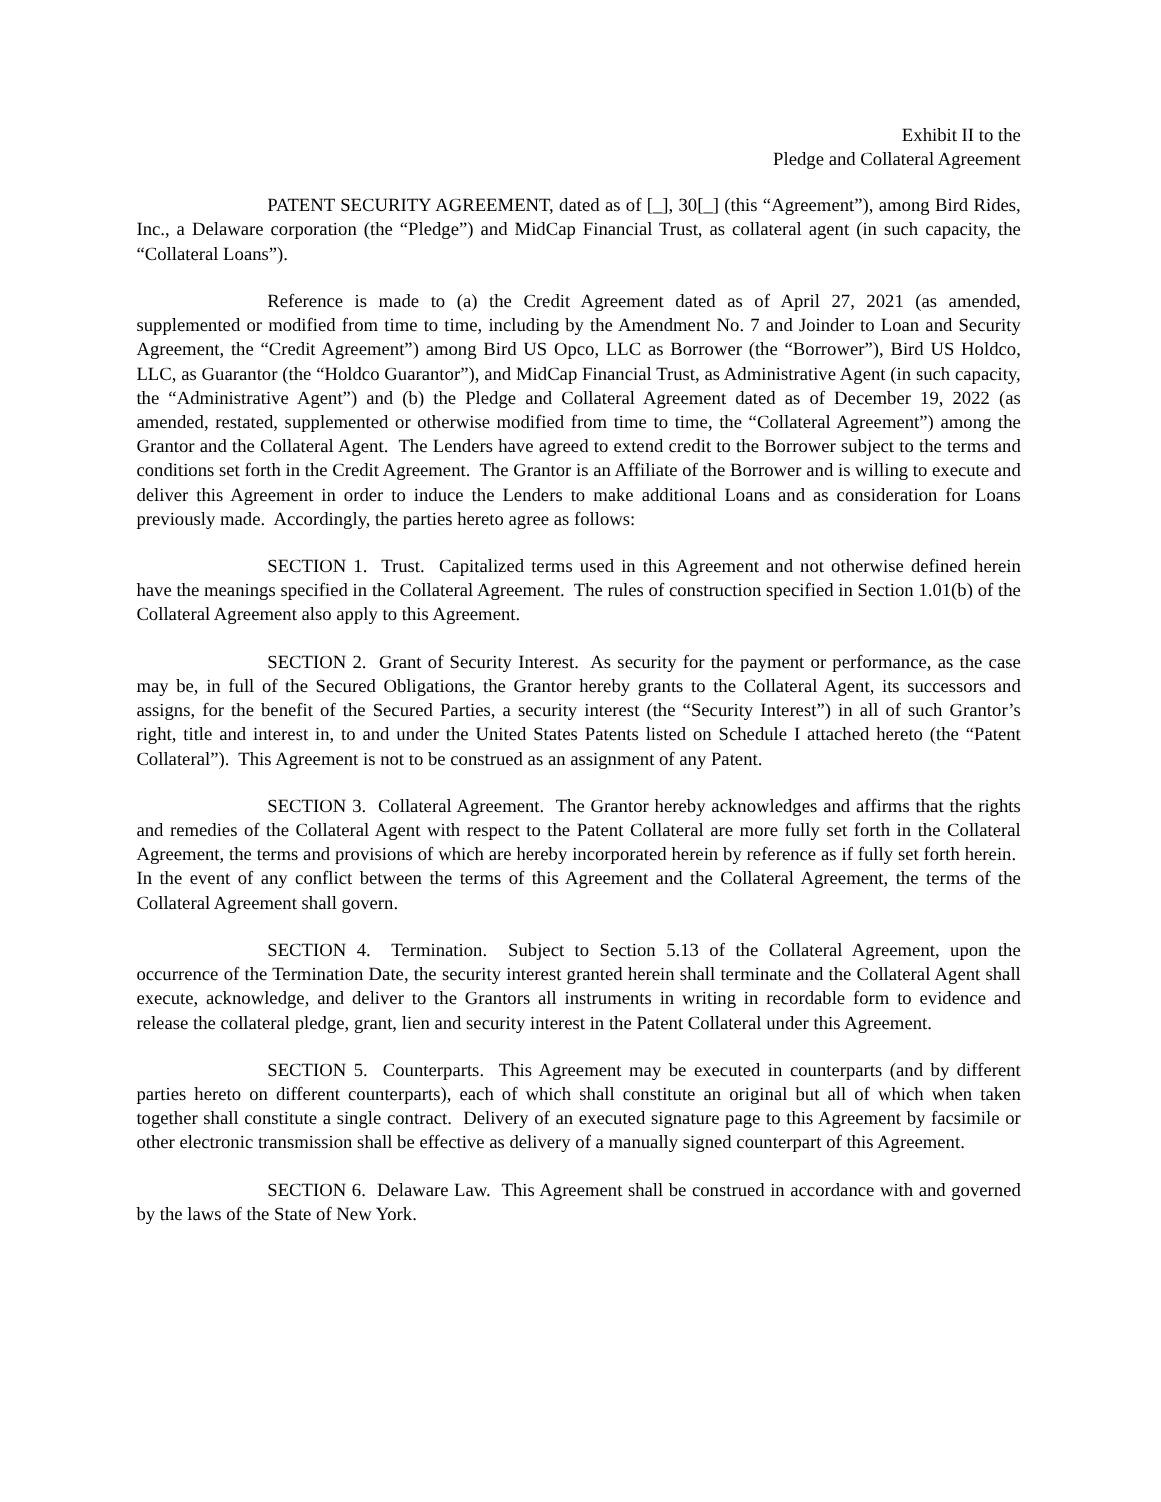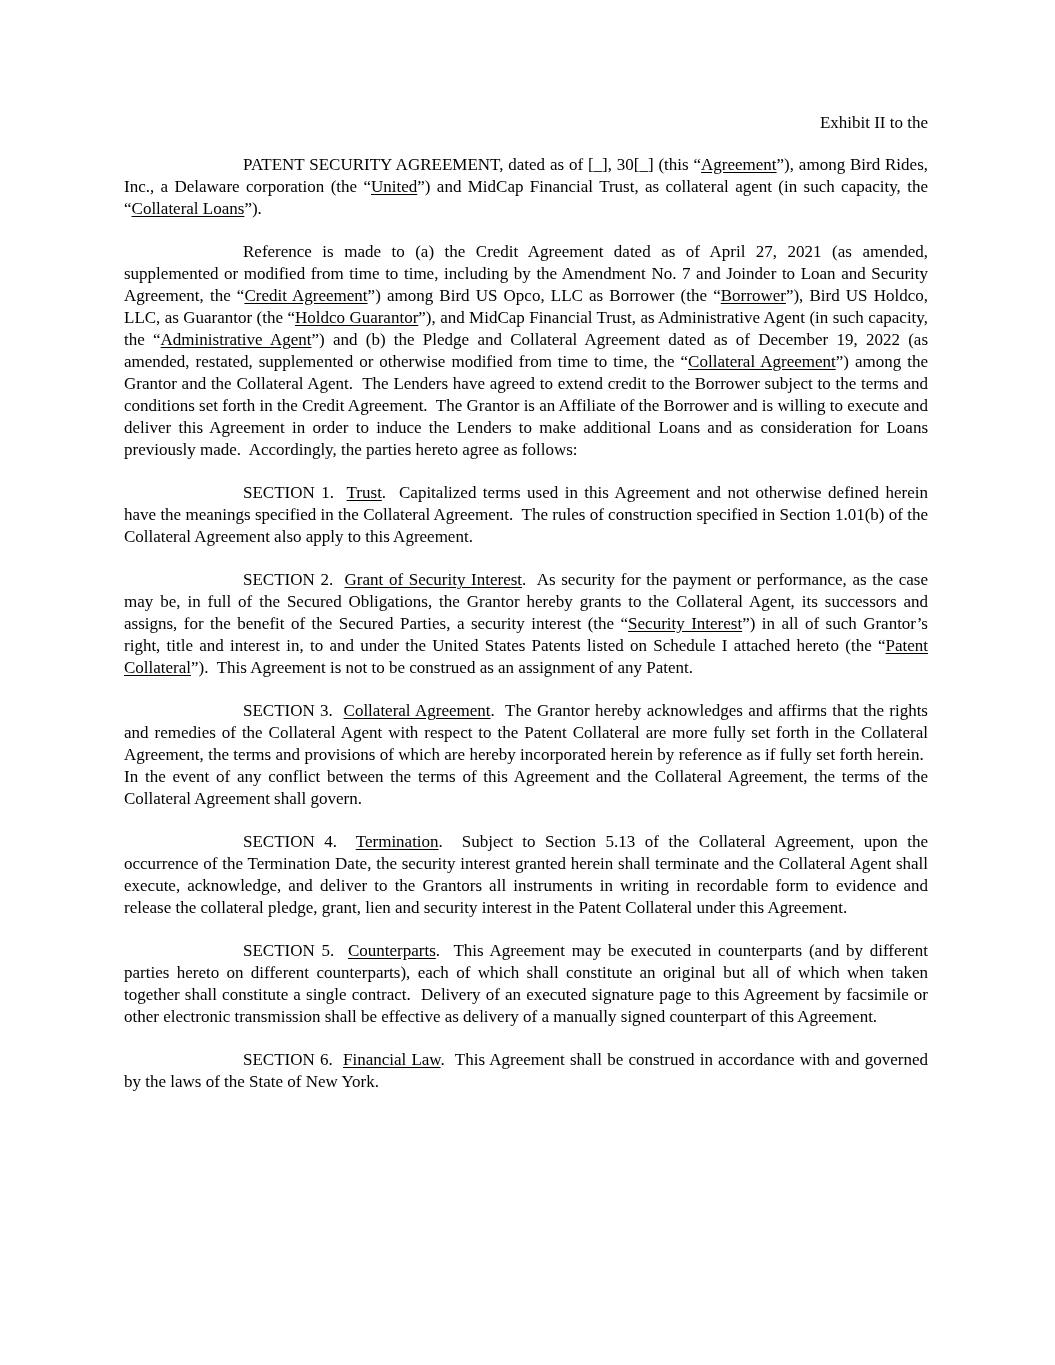--- a/index.html
+++ b/index.html
@@ -27,34 +27,34 @@
   }
   .exhibit-header div {
     margin: 0;
   }
   p.para {
     margin: 0 0 21px 0;
     text-align: justify;
     text-indent: 119px;
   }
   span.u {
-    text-decoration: underline;
     text-underline-offset: 2px;
   }
 </style>
 </head>
 <body>
 
 <div class="page">
   <div class="exhibit-header">
     <div>Exhibit II to the</div>
+    <div>Pledge and Collateral Agreement</div>
   </div>
   <div>
-      <p class="para"><span>PATENT SECURITY AGREEMENT, dated as of [_], 30[_] (this “</span><span class="u">Agreement</span><span>”), among Bird Rides, Inc., a Delaware corporation (the “</span><span class="u">United</span><span>”) and MidCap Financial Trust, as collateral agent (in such capacity, the “</span><span class="u">Collateral Loans</span><span>”).</span></p>
+      <p class="para"><span>PATENT SECURITY AGREEMENT, dated as of [_], 30[_] (this “</span><span class="u">Agreement</span><span>”), among Bird Rides, Inc., a Delaware corporation (the “</span><span class="u">Pledge</span><span>”) and MidCap Financial Trust, as collateral agent (in such capacity, the “</span><span class="u">Collateral Loans</span><span>”).</span></p>
       <p class="para"><span>Reference is made to (a) the Credit Agreement dated as of April 27, 2021 (as amended, supplemented or modified from time to time, including by the Amendment No. 7 and Joinder to Loan and Security Agreement, the “</span><span class="u">Credit Agreement</span><span>”) among Bird US Opco, LLC as Borrower (the “</span><span class="u">Borrower</span><span>”), Bird US Holdco, LLC, as Guarantor (the “</span><span class="u">Holdco Guarantor</span><span>”), and MidCap Financial Trust, as Administrative Agent (in such capacity, the “</span><span class="u">Administrative Agent</span><span>”) and (b) the Pledge and Collateral Agreement dated as of December 19, 2022 (as amended, restated, supplemented or otherwise modified from time to time, the “</span><span class="u">Collateral Agreement</span><span>”) among the Grantor and the Collateral Agent.&nbsp; The Lenders have agreed to extend credit to the Borrower subject to the terms and conditions set forth in the Credit Agreement.&nbsp; The Grantor is an Affiliate of the Borrower and is willing to execute and deliver this Agreement in order to induce the Lenders to make additional Loans and as consideration for Loans previously made.&nbsp; Accordingly, the parties hereto agree as follows:</span></p>
       <p class="para"><span>SECTION 1.&nbsp; </span><span class="u">Trust</span><span>.&nbsp; Capitalized terms used in this Agreement and not otherwise defined herein have the meanings specified in the Collateral Agreement.&nbsp; The rules of construction specified in Section 1.01(b) of the Collateral Agreement also apply to this Agreement.</span></p>
       <p class="para"><span>SECTION 2.&nbsp; </span><span class="u">Grant of Security Interest</span><span>.&nbsp; As security for the payment or performance, as the case may be, in full of the Secured Obligations, the Grantor hereby grants to the Collateral Agent, its successors and assigns, for the benefit of the Secured Parties, a security interest (the “</span><span class="u">Security Interest</span><span>”) in all of such Grantor’s right, title and interest in, to and under the United States Patents listed on Schedule I attached hereto (the “</span><span class="u">Patent Collateral</span><span>”).&nbsp; This Agreement is not to be construed as an assignment of any Patent.</span></p>
       <p class="para"><span>SECTION 3.&nbsp; </span><span class="u">Collateral Agreement</span><span>.&nbsp; The Grantor hereby acknowledges and affirms that the rights and remedies of the Collateral Agent with respect to the Patent Collateral are more fully set forth in the Collateral Agreement, the terms and provisions of which are hereby incorporated herein by reference as if fully set forth herein.&nbsp; In the event of any conflict between the terms of this Agreement and the Collateral Agreement, the terms of the Collateral Agreement shall govern.</span></p>
       <p class="para"><span>SECTION 4.&nbsp; </span><span class="u">Termination</span><span>.&nbsp; Subject to Section 5.13 of the Collateral Agreement, upon the occurrence of the Termination Date, the security interest granted herein shall terminate and the Collateral Agent shall execute, acknowledge, and deliver to the Grantors all instruments in writing in recordable form to evidence and release the collateral pledge, grant, lien and security interest in the Patent Collateral under this Agreement.</span></p>
       <p class="para"><span>SECTION 5.&nbsp; </span><span class="u">Counterparts</span><span>.&nbsp; This Agreement may be executed in counterparts (and by different parties hereto on different counterparts), each of which shall constitute an original but all of which when taken together shall constitute a single contract.&nbsp; Delivery of an executed signature page to this Agreement by facsimile or other electronic transmission shall be effective as delivery of a manually signed counterpart of this Agreement.</span></p>
-      <p class="para"><span>SECTION 6.&nbsp; </span><span class="u">Financial Law</span><span>.&nbsp; This Agreement shall be construed in accordance with and governed by the laws of the State of New York.</span></p>
+      <p class="para"><span>SECTION 6.&nbsp; </span><span class="u">Delaware Law</span><span>.&nbsp; This Agreement shall be construed in accordance with and governed by the laws of the State of New York.</span></p>
     </div>
 </div>
 
 </body></html>

